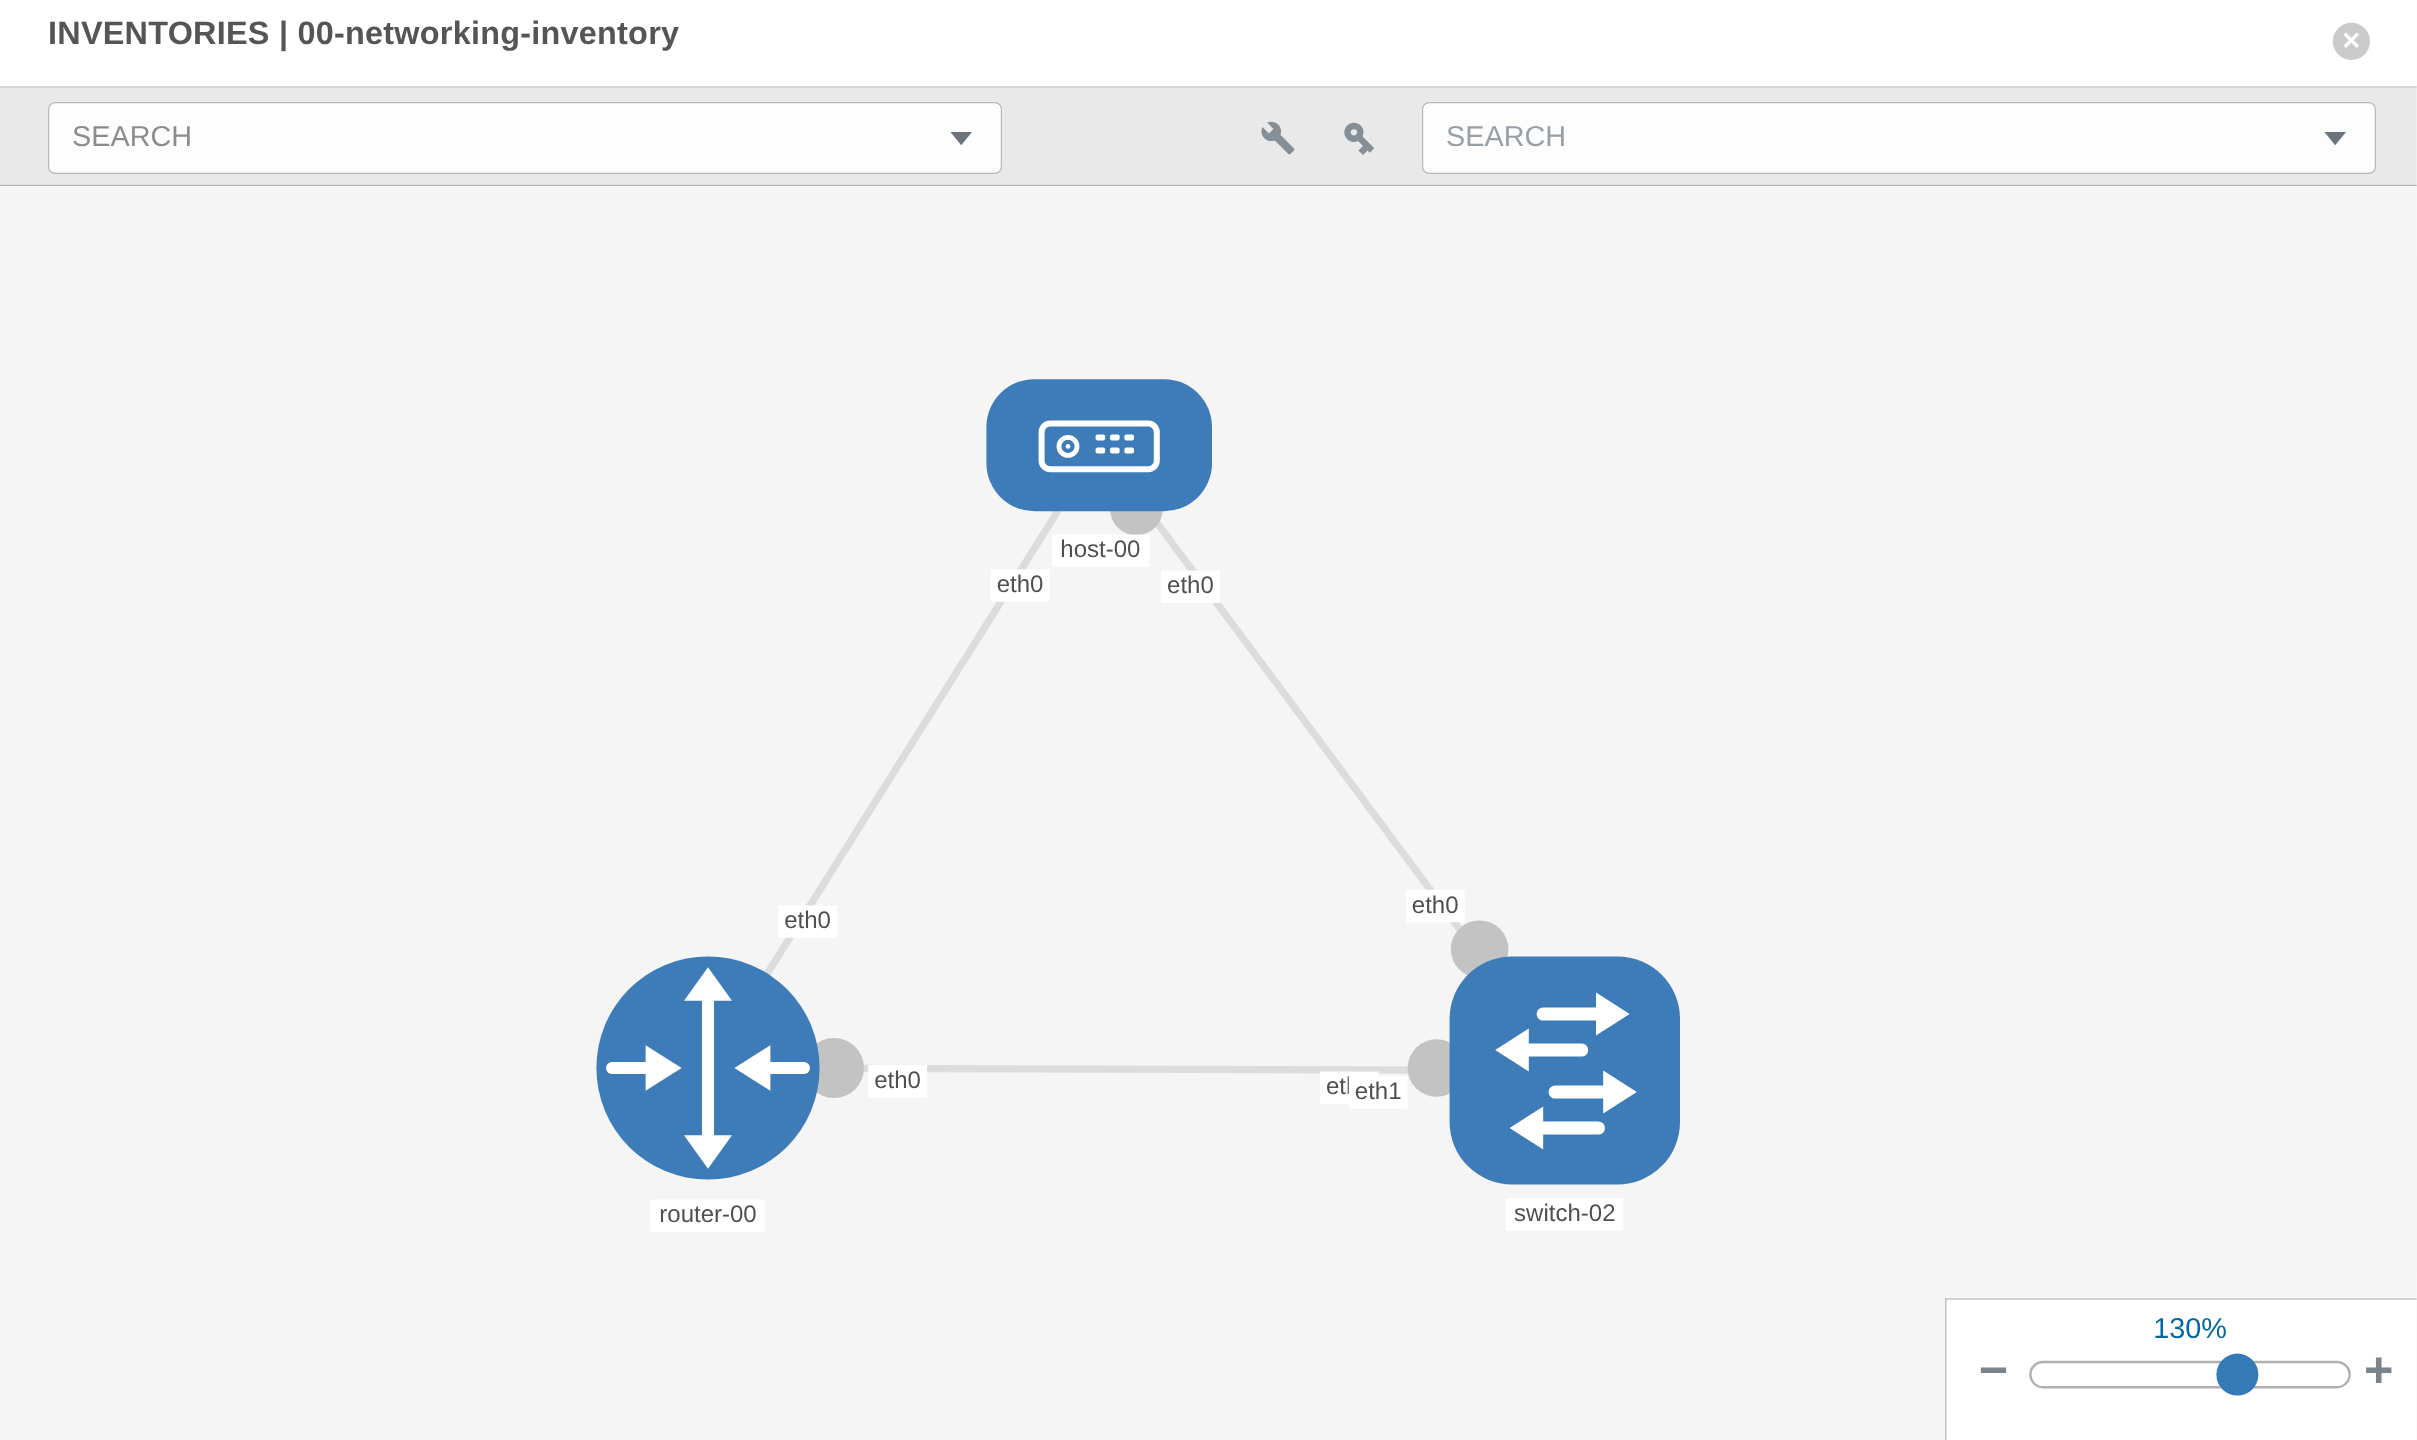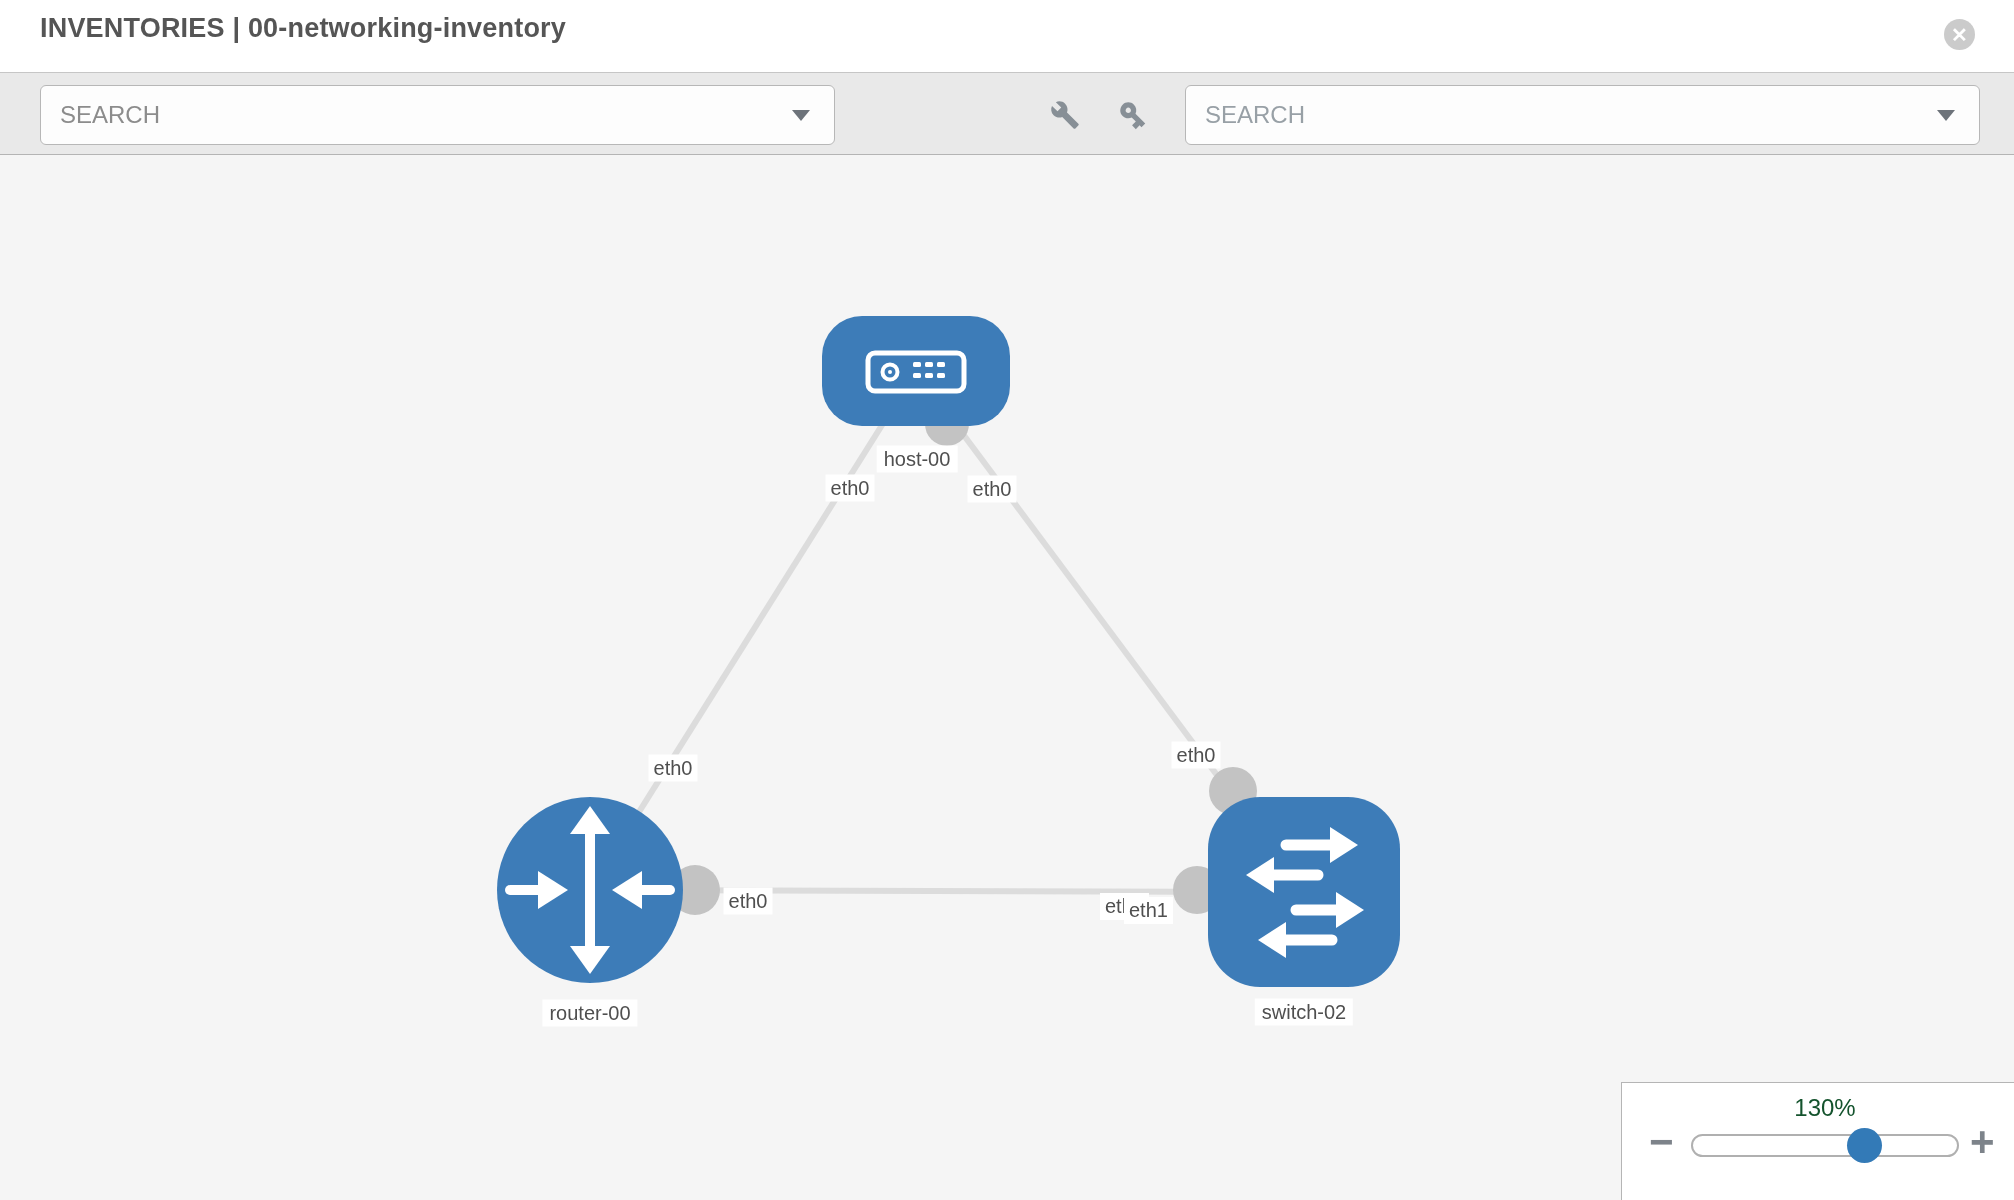--- a/index.html
+++ b/index.html
@@ -74,21 +74,21 @@
   .if-label { font-size: 20px; padding: 2px 5px; margin-top: 17px; }
   .if-label.raw { transform: none; }
   
   .zoom-panel {
     position: absolute; left: 1621px; top: 1082px; width: 393px; height: 118px;
     background: #ffffff; border-left: 1px solid #b5b5b5; border-top: 1px solid #b5b5b5;
     z-index: 20;
   }
   .zoom-level {
     position: absolute; left: 69px; top: 11px; width: 268px;
-    text-align: center; font-size: 24px; color: #14532d;
+    text-align: center; font-size: 24px; color: #0369a1;
   }
   .zoom-minus, .zoom-plus {
     position: absolute; top: 38px; font-size: 42px; font-weight: 700; color: #7d838a;
     cursor: pointer; line-height: 1;
   }
   .zoom-minus { left: 27px; }
   .zoom-plus { left: 348px; }
   .zoom-track {
     position: absolute; left: 69px; top: 51px; width: 268px; height: 23px;
     background: #ffffff; border: 2px solid #b0b0b0; border-radius: 12px; cursor: pointer;

